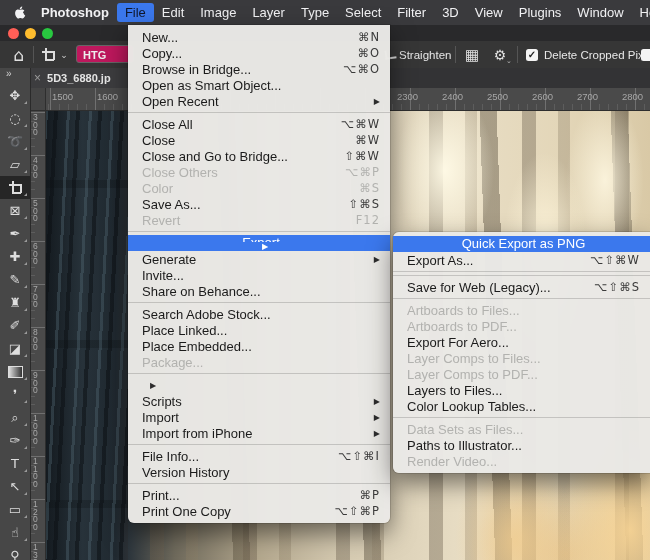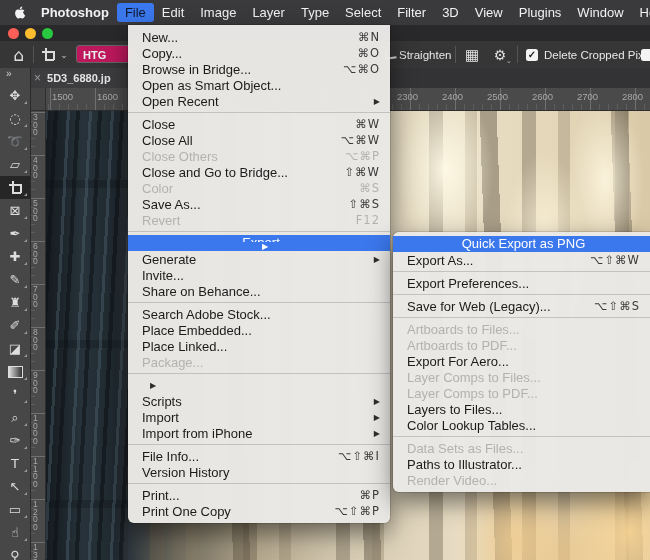--- a/index.html
+++ b/index.html
@@ -290,35 +290,35 @@
       </div>
       <div class="mi">
         <span class="lab">Open as Smart Object...</span>
       </div>
       <div class="mi">
         <span class="lab">Open Recent</span>
         <span class="arr">▶</span>
       </div>
       <div class="msep"></div>
       <div class="mi">
+        <span class="lab">Close All</span>
+        <span class="sc">⌥⌘W</span>
+      </div>
+      <div class="mi">
         <span class="lab">Close</span>
         <span class="sc">⌘W</span>
       </div>
       <div class="mi">
-        <span class="lab">Close All</span>
-        <span class="sc">⌥⌘W</span>
+        <span class="lab">Close and Go to Bridge...</span>
+        <span class="sc">⇧⌘W</span>
       </div>
       <div class="mi dis">
         <span class="lab">Close Others</span>
         <span class="sc">⌥⌘P</span>
       </div>
-      <div class="mi">
-        <span class="lab">Close and Go to Bridge...</span>
-        <span class="sc">⇧⌘W</span>
-      </div>
       <div class="mi dis">
         <span class="lab">Color</span>
         <span class="sc">⌘S</span>
       </div>
       <div class="mi">
         <span class="lab">Save As...</span>
         <span class="sc">⇧⌘S</span>
       </div>
       <div class="mi dis">
         <span class="lab">Revert</span>
@@ -337,24 +337,24 @@
         <span class="lab">Invite...</span>
       </div>
       <div class="mi">
         <span class="lab">Share on Behance...</span>
       </div>
       <div class="msep"></div>
       <div class="mi">
         <span class="lab">Search Adobe Stock...</span>
       </div>
       <div class="mi">
+        <span class="lab">Place Linked...</span>
+      </div>
+      <div class="mi">
         <span class="lab">Place Embedded...</span>
-      </div>
-      <div class="mi">
-        <span class="lab">Place Linked...</span>
       </div>
       <div class="mi dis">
         <span class="lab">Package...</span>
       </div>
       <div class="msep"></div>
       <div class="mi">
         <span class="arr">▶</span>
       </div>
       <div class="mi">
         <span class="lab">Scripts</span>
@@ -388,23 +388,20 @@
     </div>
   <div id="exportmenu" class="menu">
       <div class="mi hi" style="background: rgb(59, 120, 237);">
         <span class="lab">Quick Export as PNG</span>
       </div>
       <div class="mi">
         <span class="lab">Export As...</span>
         <span class="sc">⌥⇧⌘W</span>
       </div>
       <div class="msep"></div>
-      <div class="mi">
-        <span class="lab">Export Preferences...</span>
-      </div>
       <div class="msep"></div>
       <div class="mi">
         <span class="lab">Save for Web (Legacy)...</span>
         <span class="sc">⌥⇧⌘S</span>
       </div>
       <div class="msep"></div>
       <div class="mi dis">
         <span class="lab">Artboards to Files...</span>
       </div>
       <div class="mi dis">

